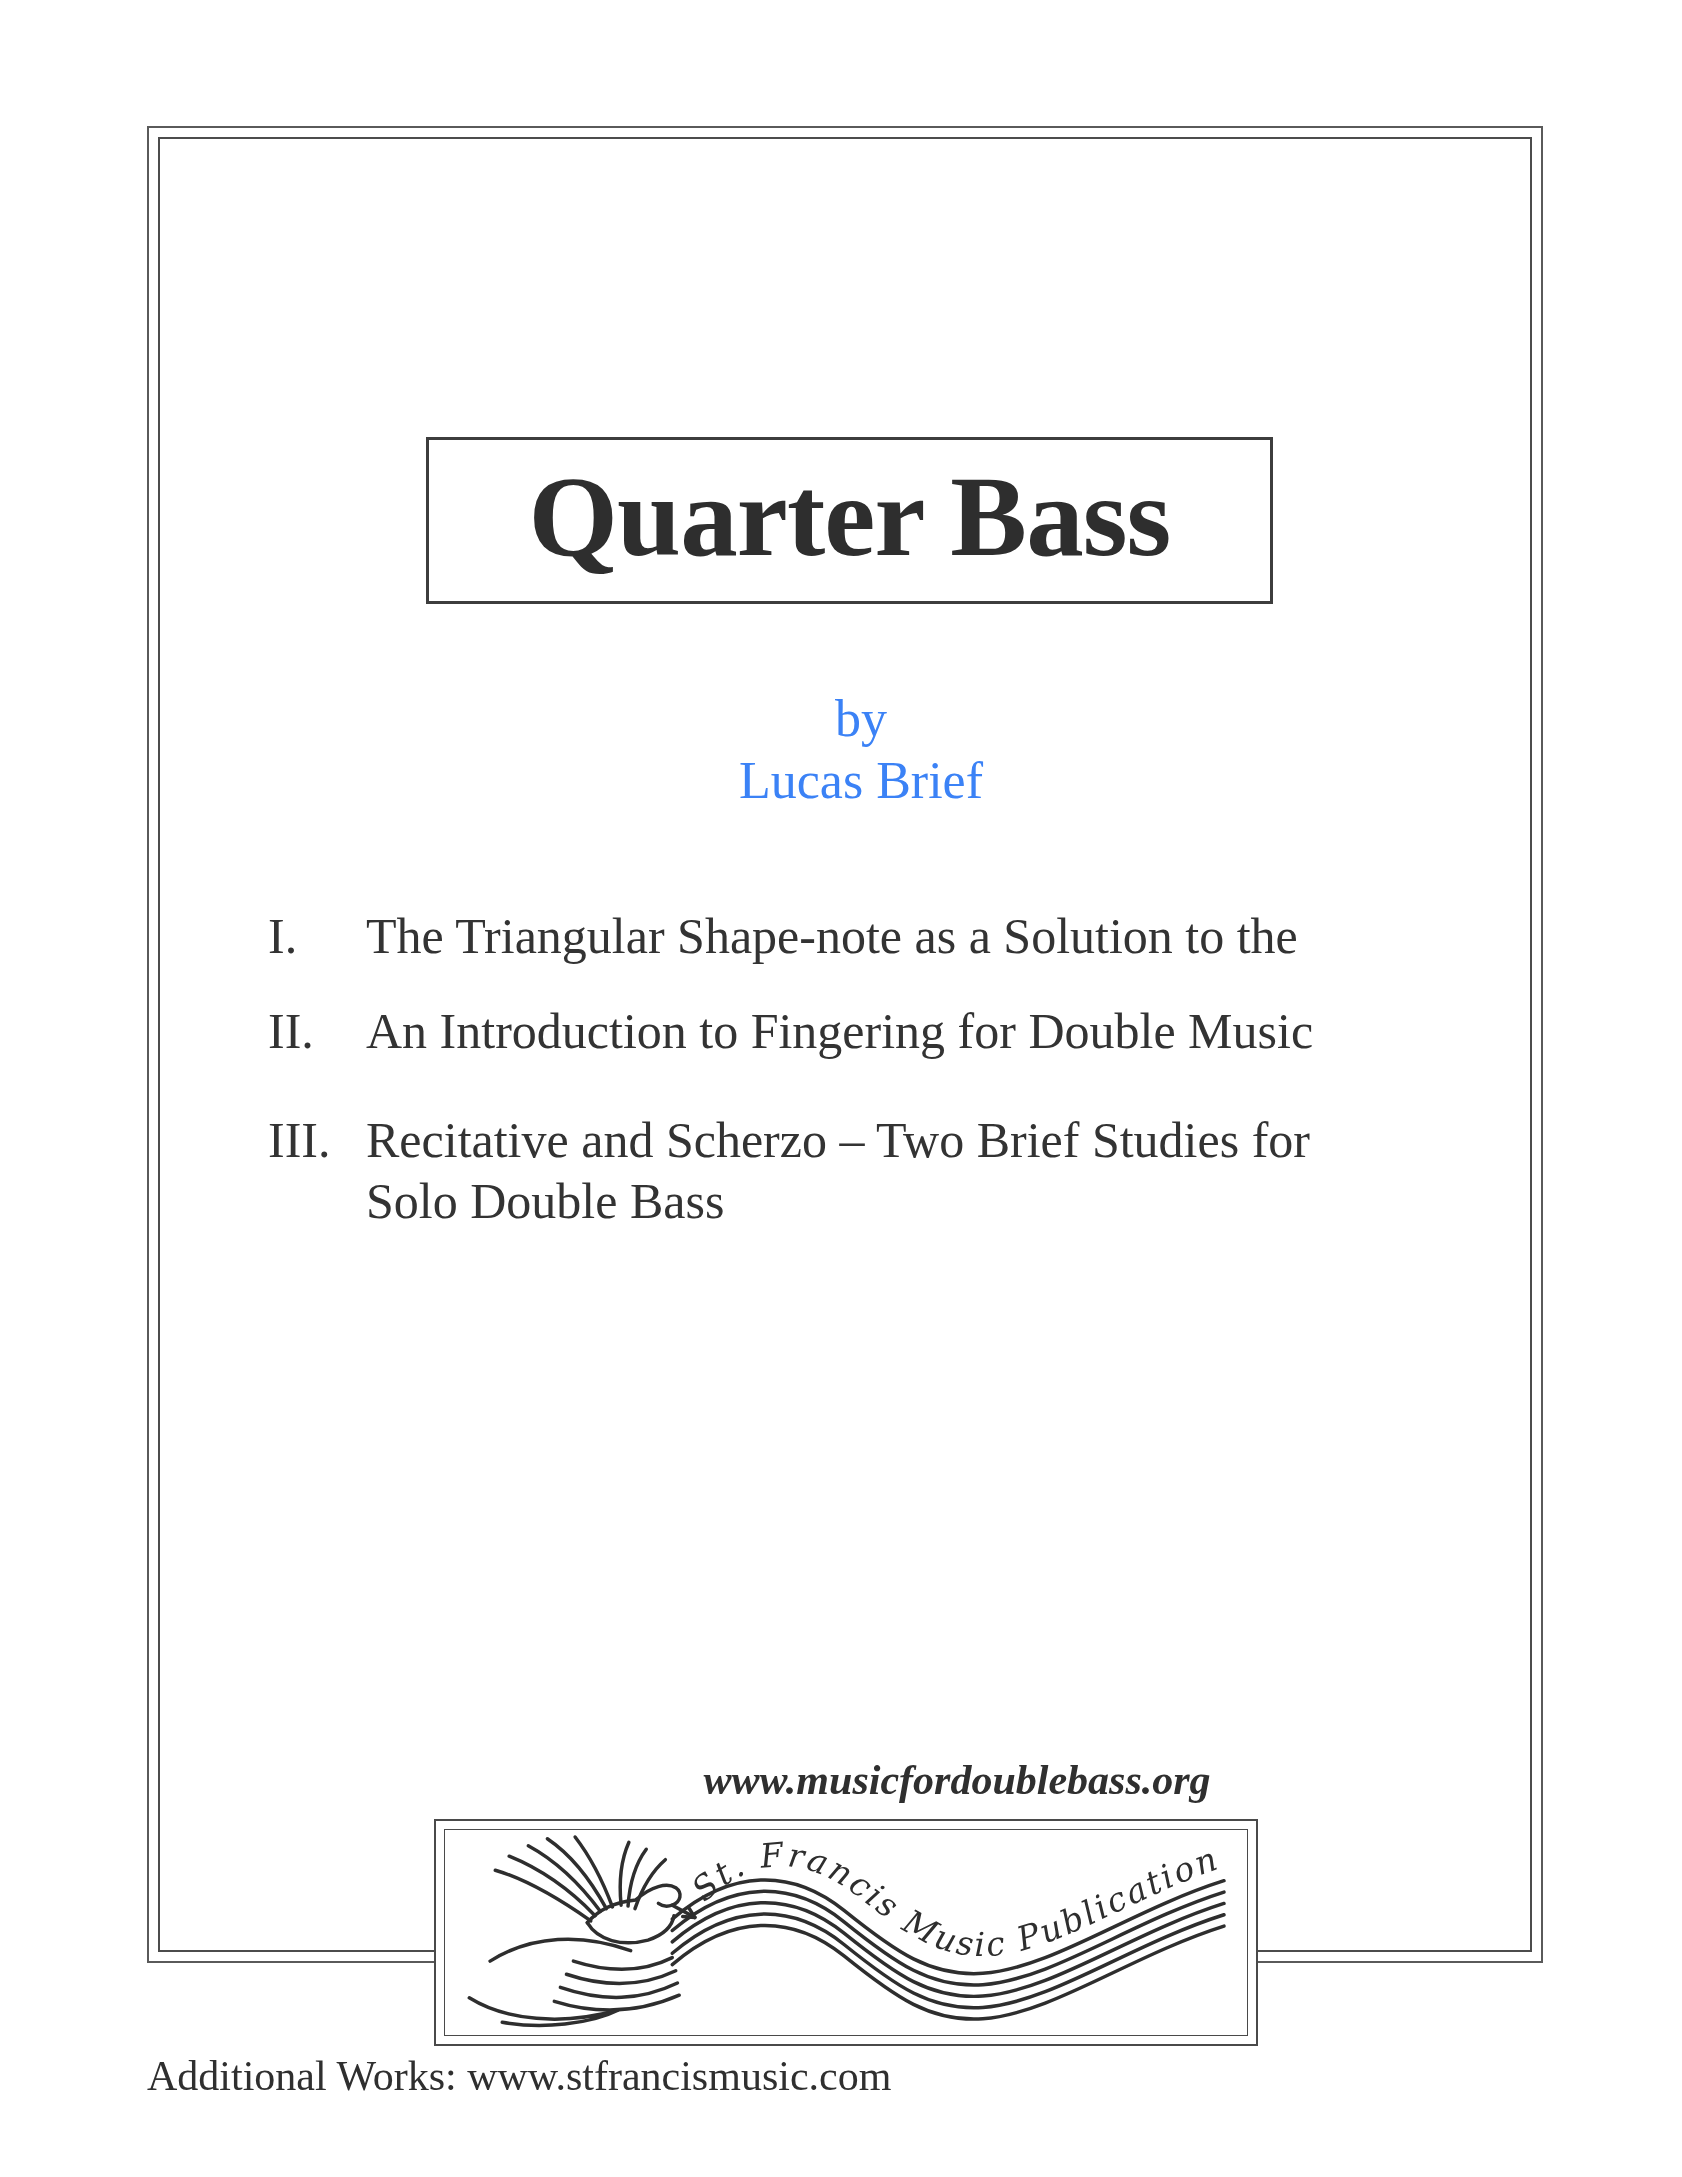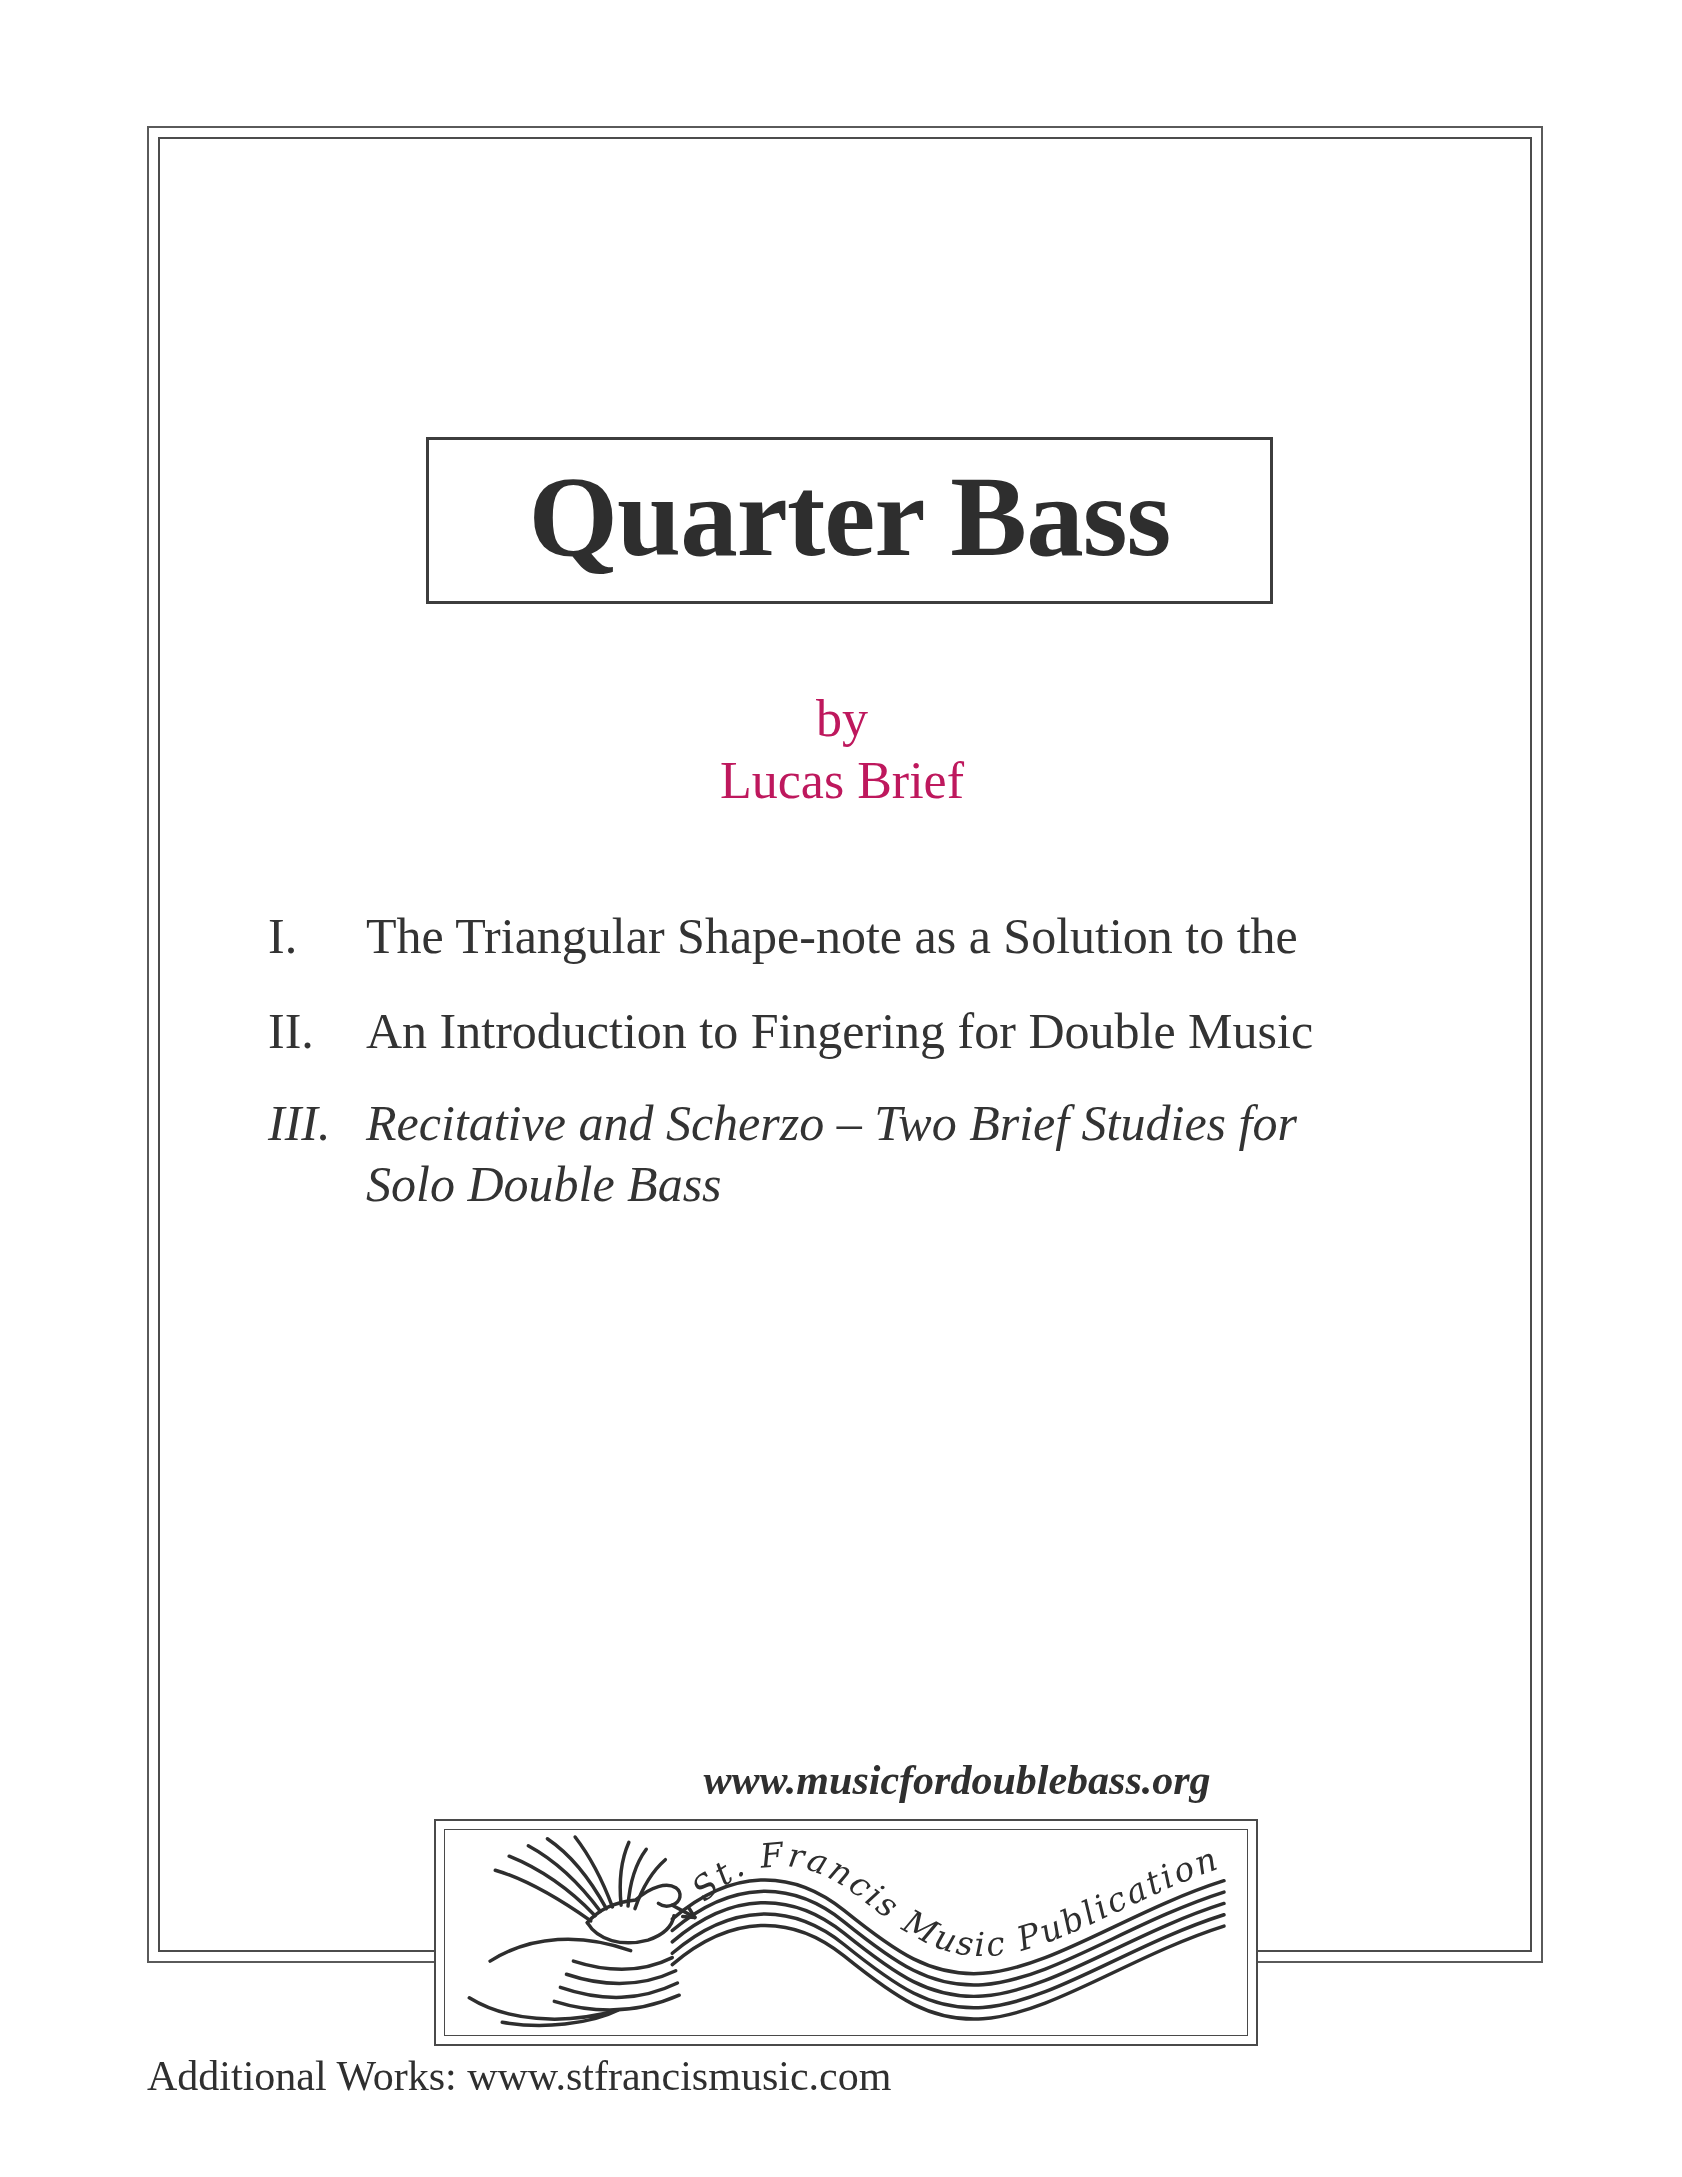--- a/index.html
+++ b/index.html
@@ -12,31 +12,31 @@
   .page-frame-inner{width:100%;height:100%;border:2.6px solid #4c4c4c;box-sizing:border-box;}
 
   
   .title-box{position:absolute;left:426px;top:437px;width:847px;height:167px;
              border:3.5px solid #3d3d3d;box-sizing:border-box;background:#ffffff;
              display:flex;align-items:center;justify-content:center;}
   .title-box h1{margin:0;font-weight:700;font-size:115px;line-height:1;
                 letter-spacing:-0.9px;color:#2e2e2e;padding-bottom:8.6px;}
 
   
-  .byline{position:absolute;left:144px;top:688px;width:1396px;text-align:center;
-          font-size:52px;line-height:62px;color:#be185d;}
+  .byline{position:absolute;left:163px;top:688px;width:1396px;text-align:center;
+          font-size:52px;line-height:62px;color:#3b82f6;}
 
   
   .toc{position:absolute;left:268px;top:906px;margin:0;padding:0;list-style:none;
        font-size:50px;line-height:61px;color:#333333;width:1228px;}
   .toc-item{display:flex;align-items:flex-start;}
   .toc-item .numeral{flex:0 0 98px;width:98px;}
   .toc-item .item-text{flex:1;}
   .toc-item.gap-a{margin-top:34px;}
-  .toc-item.gap-b{margin-top:31px;font-style:italic;}
+  .toc-item.gap-b{margin-top:48px;}
 
   
   .website{position:absolute;left:147px;top:1755px;width:1620px;text-align:center;
            font-style:italic;font-weight:700;font-size:42px;line-height:1.2;color:#2f2f2f;}
 
   
   .logo-box{position:absolute;left:434px;top:1819px;width:824px;height:227px;
             background:#ffffff;border:2.6px solid #4a4a4a;box-sizing:border-box;padding:7.8px;}
   .logo-inner{width:100%;height:100%;border:1.7px solid #4a4a4a;box-sizing:border-box;}
   .logo-inner svg{display:block;width:100%;height:100%;}

